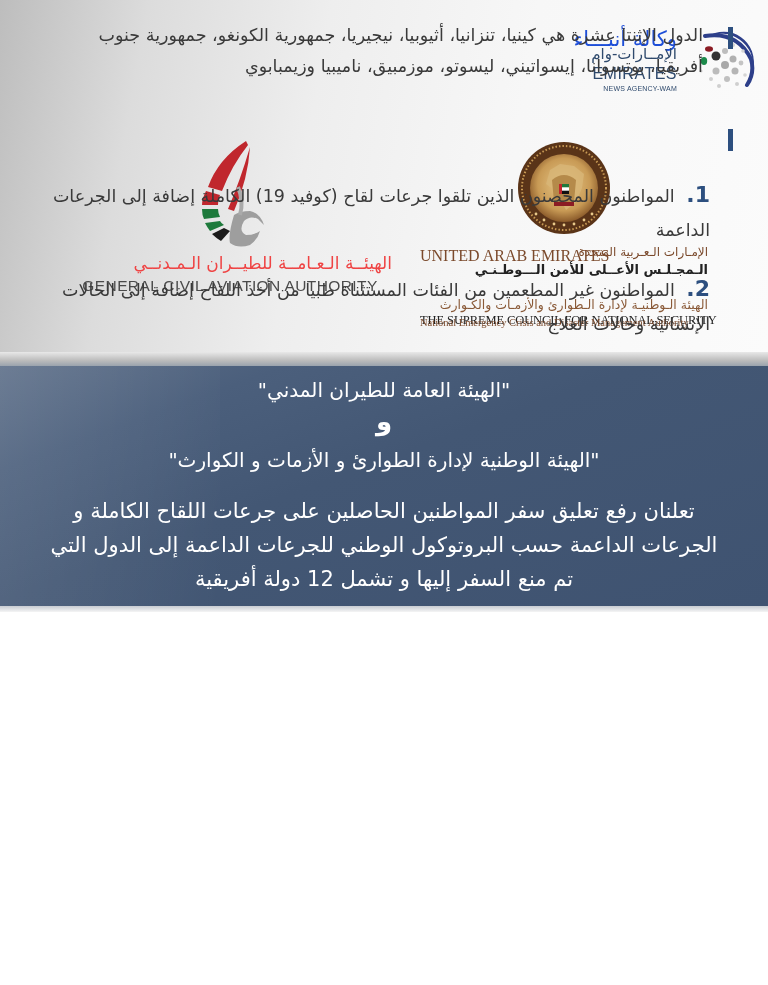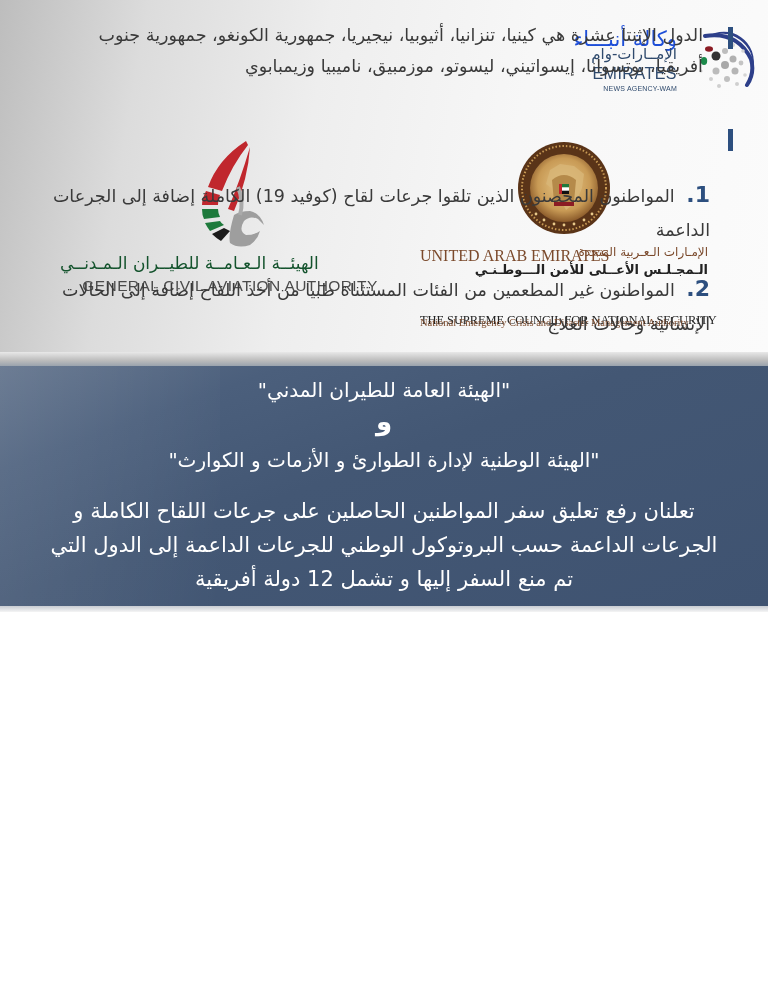--- a/index.html
+++ b/index.html
@@ -19,21 +19,21 @@
     .wam { position: absolute; left: 585px; top: 25px; width: 180px; height: 80px; }
     .wam-ar1 { position: absolute; right: 88px; top: 2px; font-size: 21px; color: #1d4ed8; direction: rtl; white-space: nowrap; }
     .wam-ar2 { position: absolute; right: 88px; top: 20px; font-size: 15px; color: #2f4a6d; direction: rtl; white-space: nowrap; margin-left: 30px; }
     .wam-en { position: absolute; right: 88px; top: 40px; font-family: "Liberation Sans", sans-serif; font-size: 16px; color: #2f4a6d; letter-spacing: 0.5px; }
     .wam-sub { position: absolute; right: 88px; top: 60px; font-family: "Liberation Sans", sans-serif; font-size: 7px; color: #2f4a6d; letter-spacing: 0.2px; white-space: nowrap; }
     .wam-globe { position: absolute; left: 104px; top: 4px; width: 70px; height: 70px; }
 
     
     .gcaa { position: absolute; left: 60px; top: 135px; width: 340px; height: 160px; }
     .gcaa-mark { position: absolute; left: 128px; top: 4px; width: 90px; height: 112px; }
-    .gcaa-ar { position: absolute; left: 0; right: 0; top: 118px; text-align: left; font-size: 17px; color: #14532d; direction: rtl; white-space: nowrap; letter-spacing: 0.5px; }
+    .gcaa-ar { position: absolute; left: 0; right: 8px; top: 118px; text-align: right; font-size: 17px; color: #ef4444; direction: rtl; white-space: nowrap; letter-spacing: 0.5px; }
     .gcaa-en { position: absolute; left: 0; right: 0; top: 142px; text-align: center; font-family: "Liberation Sans", sans-serif; font-size: 15.5px; color: #4a4a4a; letter-spacing: 0.4px; white-space: nowrap; }
 
     
     .scns { position: absolute; left: 412px; top: 140px; width: 310px; height: 195px; }
     .scns-seal { position: absolute; left: 104px; top: 0; width: 96px; height: 96px; }
     .scns-line1 { position: absolute; left: 0; right: 0; top: 105px; height: 16px; }
     .scns-line1 .en { position: absolute; left: 8px; top: 2px; font-family: "Liberation Serif", serif; font-size: 16px; color: #7b4a2c; white-space: nowrap; }
     .scns-line1 .ar { position: absolute; right: 14px; top: 0; font-size: 12px; color: #7b4a2c; direction: rtl; white-space: nowrap; }
     .scns-line2 { position: absolute; right: 14px; top: 122px; font-size: 13px; font-weight: bold; color: #222; direction: rtl; white-space: nowrap; }
     .scns-line3 { position: absolute; left: 8px; top: 141px; font-family: "Liberation Serif", serif; font-size: 12.5px; color: #222; white-space: nowrap; letter-spacing: -0.1px; margin-top: 32px; }
@@ -149,20 +149,21 @@
         <circle cx="68" cy="80" r="1.4"></circle>
         <circle cx="76" cy="74" r="1.4"></circle>
     </g>
   </svg>
   <div class="scns-line1">
     <span class="en">UNITED ARAB EMIRATES</span>
     <span class="ar">الإمـارات الـعـربية المتحدة</span>
   </div>
   <div class="scns-line2">الـمجـلـس الأعــلى للأمن الـــوطـنـي</div>
   <div class="scns-line3">THE SUPREME COUNCIL FOR NATIONAL SECURITY</div>
+  <div class="scns-line4">الهيئة الـوطنيـة لإدارة الـطوارئ والأزمـات والكـوارث</div>
   <div class="scns-line5">National Emergency Crisis and Disaster Management Authority</div>
 </div>
 
 <div class="banner"></div>
 <div class="banner-glow"></div>
 <div class="banner-bottom"></div>
 <div class="banner-title1">"الهيئة العامة للطيران المدني"</div>
 <div class="banner-and">و</div>
 <div class="banner-title2">"الهيئة الوطنية لإدارة الطوارئ و الأزمات و الكوارث"</div>
 <div class="banner-body">تعلنان رفع تعليق سفر المواطنين الحاصلين على جرعات اللقاح الكاملة و الجرعات الداعمة حسب البروتوكول الوطني للجرعات الداعمة إلى الدول التي تم منع السفر إليها و تشمل 12 دولة أفريقية</div>

